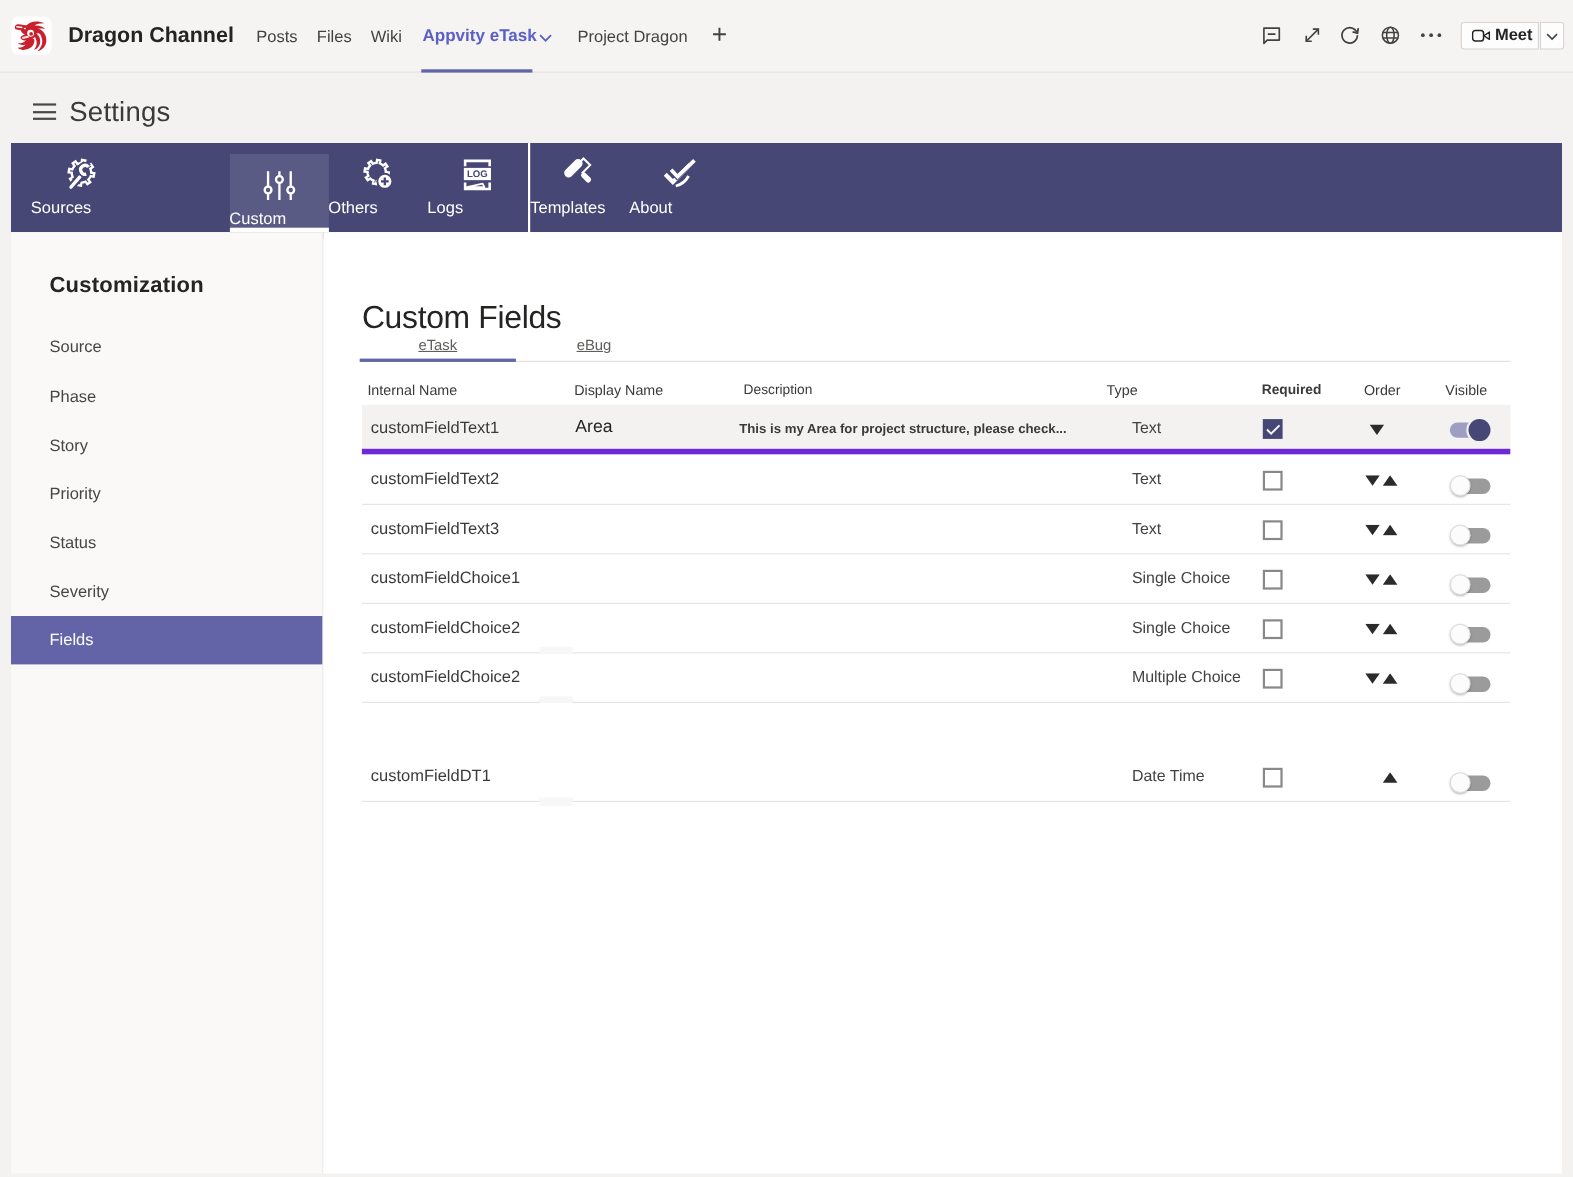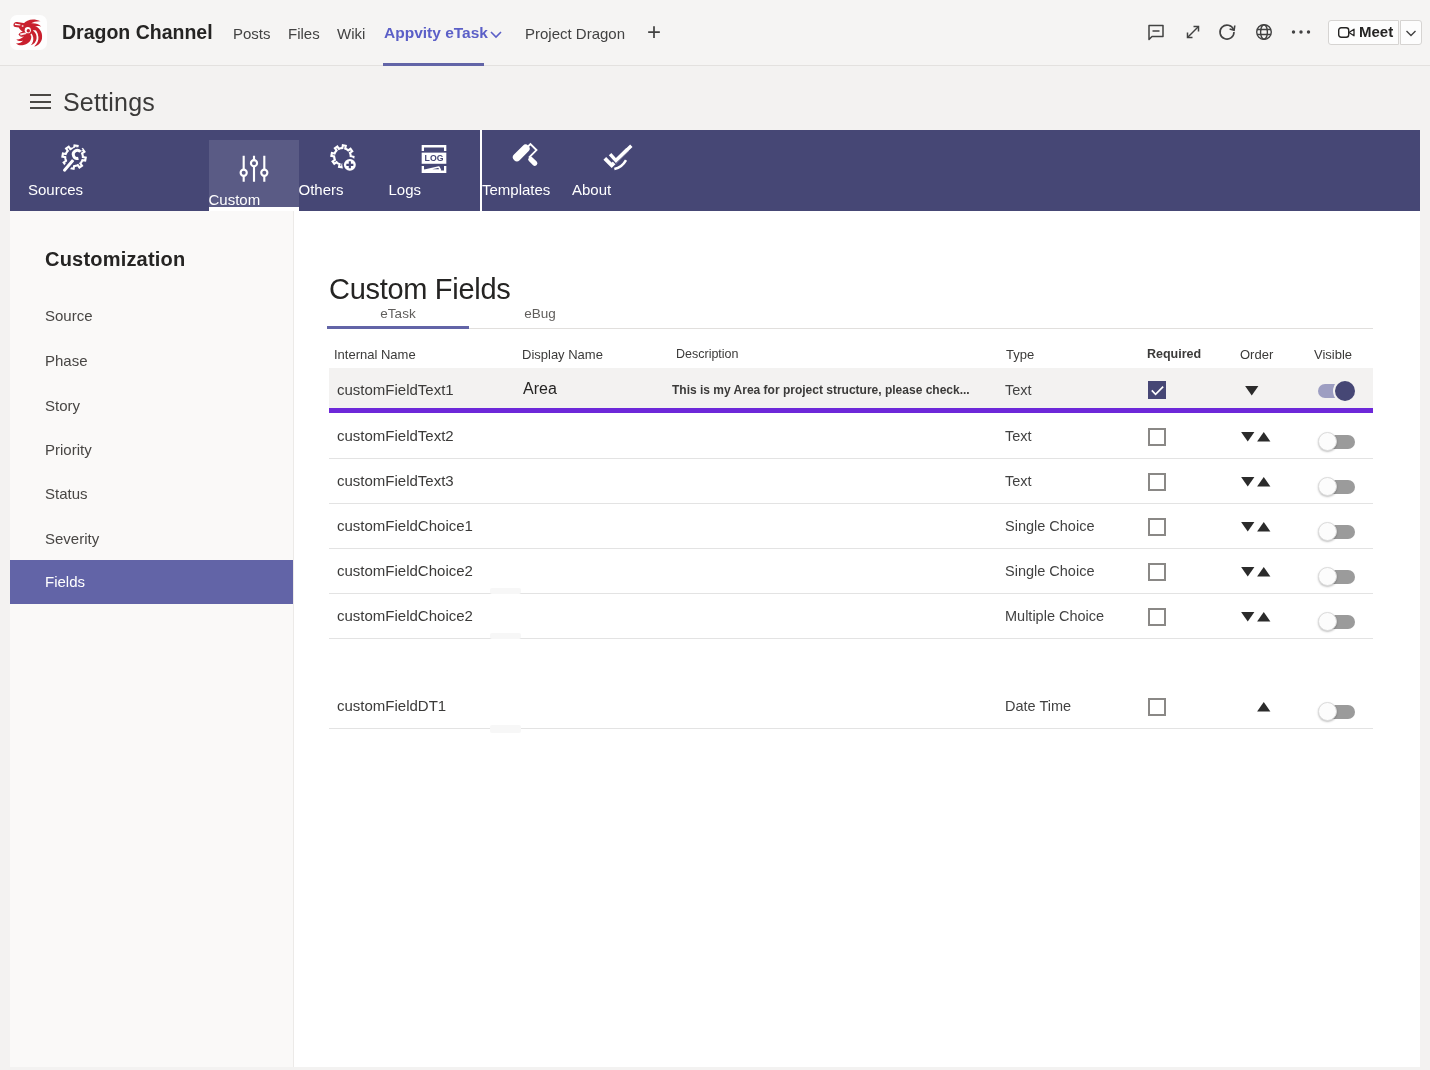--- a/index.html
+++ b/index.html
@@ -46,28 +46,28 @@
   #rightstrip { position:absolute; left:1420px; top:130px; width:10px; height:940px; background:#f3f2f1; }
   #bottomstrip { position:absolute; left:0px; top:1067px; width:1430px; height:3px; background:#f3f2f1; }
 
   #cust-h { position:absolute; left:45px; top:248px; font-size:20px; font-weight:bold; color:#252423; letter-spacing:0.2px; }
   .sitem { position:absolute; left:45px; font-size:15px; color:#484644; }
   #fieldsbar { position:absolute; left:10px; top:560px; width:283px; height:44px; background:#6264a7; }
   #fieldstxt { position:absolute; left:45px; top:573px; font-size:15px; color:#ffffff; }
 
   
   #cf-title { position:absolute; left:329px; top:250px; font-size:29px; color:#252423; letter-spacing:-0.3px;margin-top:23px; }
-  .ftab { position:absolute; top:306px; width:142px; text-align:center; font-size:13.5px; color:#605e5c; }
+  .ftab { position:absolute; top:306px; width:142px; text-align:center; font-size:13.5px; color:#605e5c;text-decoration:underline; }
   #tabline { position:absolute; left:327px; top:328px; width:1046px; height:1px; background:#e1dfdd; }
   #etaskline { position:absolute; left:327px; top:326px; width:142px; height:3px; background:#6264a7; }
 
   .th { position:absolute; top:347px; font-size:13px; color:#3b3a39; }
   .row { position:absolute; left:329px; width:1044px; height:45px; border-bottom:1px solid #e3e3e3; }
   .iname { position:absolute; left:8px; top:13px; font-size:15px; color:#3b3a39; }
-  .tname { position:absolute; left:676px; top:14px; font-size:14.5px; color:#424242; }
+  .tname { position:absolute; left:700px; top:14px; font-size:14.5px; color:#424242; }
   .cb { position:absolute; left:819px; top:14px; width:18px; height:18px; background:#fff; border:2px solid #8a8886; }
   .cbon { position:absolute; left:819px; top:13px; width:18px; height:18px; background:#464775; }
   .tri { position:absolute; top:18px; }
   .tgl { position:absolute; left:989px; top:18px; width:37px; height:20px; }
   .tgl .track { position:absolute; top:3px; width:32px; height:14px; border-radius:7px; }
   .tgl-off .track { left:4.5px; background:#9b9b9b; }
   .tgl-on  .track { left:0; background:#9d9ec2; }
   .thumb-off { position:absolute; left:0; top:0; width:19px; height:19px; border-radius:50%;
     background:#fcfcfc; border:0.5px solid #dcdcdc; box-shadow:0 1px 2px rgba(0,0,0,0.25); }
   .thumb-on { position:absolute; right:0; top:0; width:20px; height:20px; border-radius:50%;

